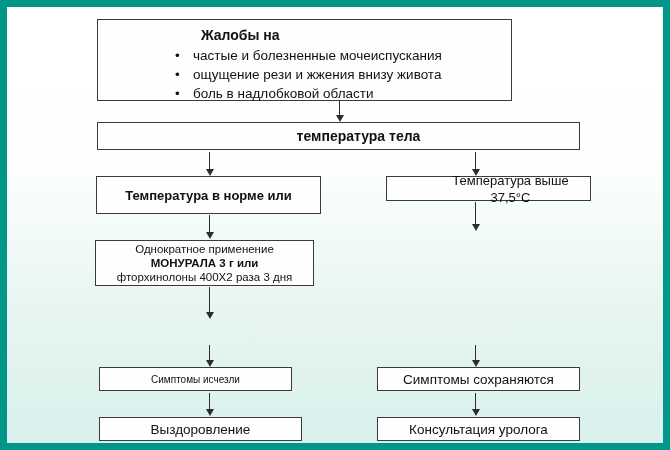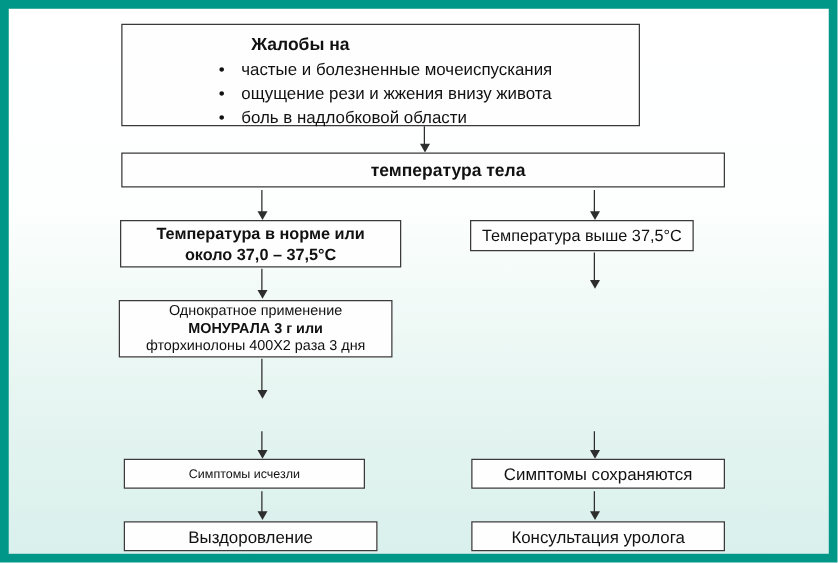--- a/index.html
+++ b/index.html
@@ -92,24 +92,23 @@
 
   <div class="box bold" style="left:90px; top:115px; width:483px; height:28px; font-size:14px;padding-left:40px;">
     <span>температура тела</span>
   </div>
 
   <div class="arrow" style="left:202px; top:145px; height:18px;"></div>
   <div class="arrow" style="left:468px; top:145px; height:18px;"></div>
 
   <div class="box" style="left:89px; top:169px; width:225px; height:38px;font-weight:bold;">
     <div>Температура в норме или</div>
-    <div>около 37,0 – 37,5°С</div>
   </div>
 
-  <div class="box" style="left:369px; top:169px; width:179px; height:25px;">
+  <div class="box" style="left:379px; top:169px; width:205px; height:25px;padding-left:44px;">
     <span>Температура выше 37,5°С</span>
   </div>
 
   <div class="arrow" style="left:202px; top:208px; height:18px;"></div>
   <div class="arrow" style="left:468px; top:195px; height:23px;"></div>
 
   <div class="box" style="left:88px; top:233px; width:219px; height:46px; font-size:11.5px; line-height:14px;">
     <div>Однократное применение</div>
     <div class="bold">МОНУРАЛА 3 г или</div>
     <div>фторхинолоны 400Х2 раза 3 дня</div>

